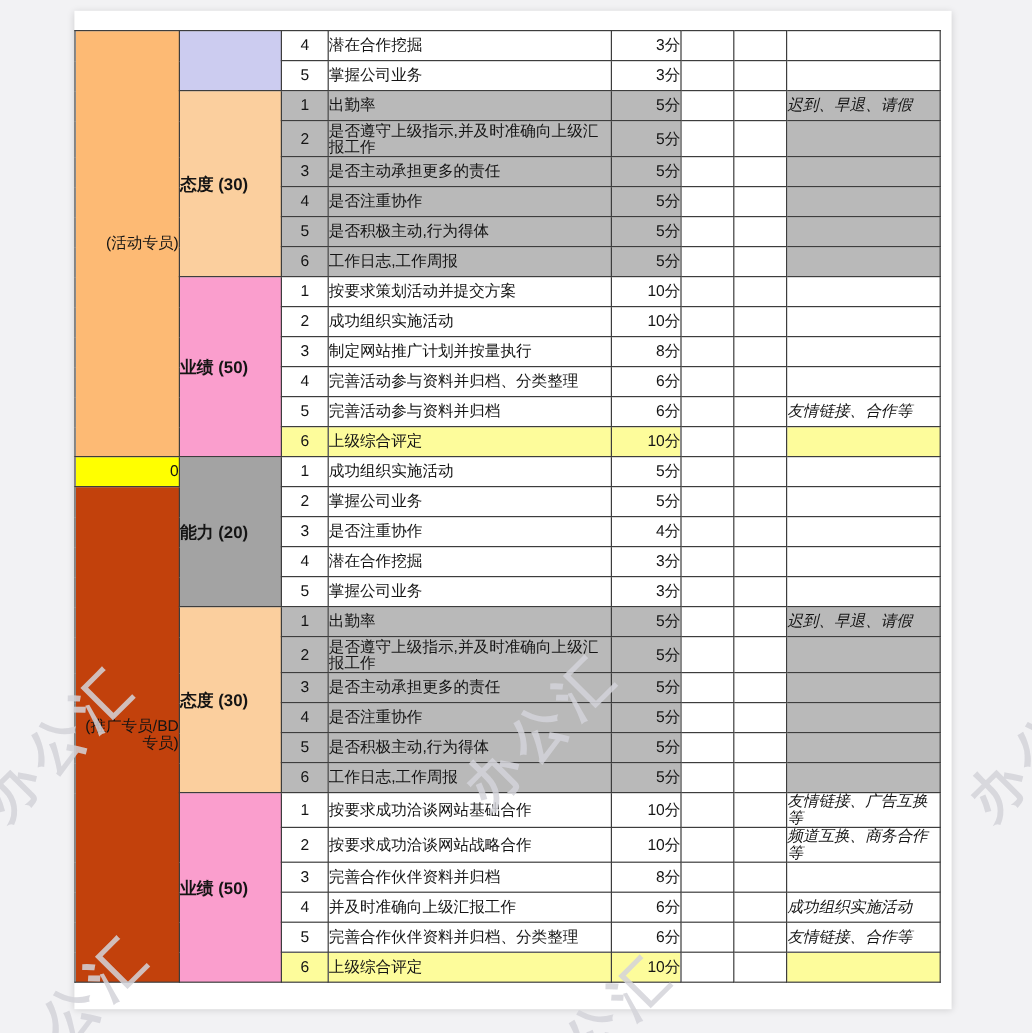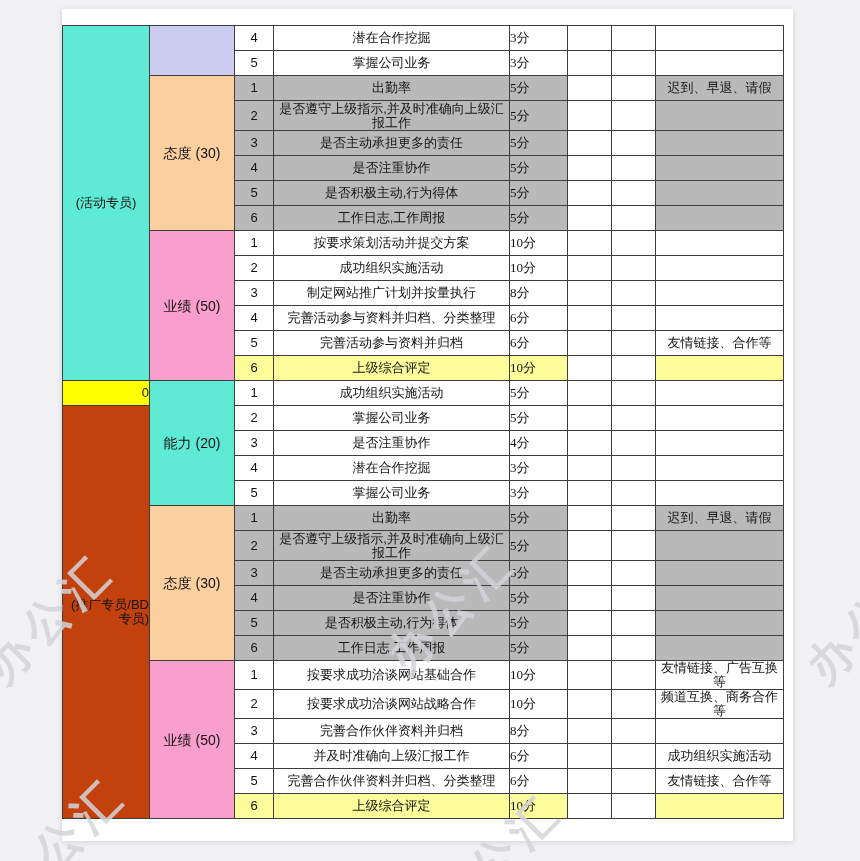--- a/index.html
+++ b/index.html
@@ -22,26 +22,26 @@
   table.sheet td{
     border:1px solid #3d3d3d;
     vertical-align:middle;
     padding:0;
     overflow:hidden;
     line-height:14px;
   }
   tr.r{height:25px;}
   tr.r.tall{height:30px;}
   .c-label{width:86px;font-size:13px;padding:0 4px;}
-  .c-cat{width:84px;text-align:center;font-weight:normal;font-size:14px;}
+  .c-cat{width:84px;text-align:left;font-weight:bold;font-size:14px;}
   .c-num{width:38px;text-align:center;}
-  .c-desc{width:235px;text-align:center;padding:0 3px 0 6px;}
-  .c-score{width:57px;text-align:left;font-family:Liberation Serif, serif;}
+  .c-desc{width:235px;text-align:left;padding:0 3px 0 6px;}
+  .c-score{width:57px;text-align:right;}
   .c-entry{width:43px;}
-  .c-remark{width:127px;text-align:center;padding-left:8px;}
+  .c-remark{width:127px;text-align:left;padding-left:8px;font-style:italic;}
   .shade-white{background:#ffffff;}
   .shade-gray{background:#b9b9b9;}
   .shade-yellow{background:#fdfc9b;}
   .wm{
     position:absolute;z-index:9;
     font-size:46px;letter-spacing:7px;
     color:#d4d4da;opacity:0.85;
     transform:rotate(-45deg);
     pointer-events:none;white-space:nowrap;
     font-weight:bold;
@@ -57,21 +57,21 @@
         <col style="width:84px">
         <col style="width:38px">
       <col style="width:235px">
         <col style="width:57px">
         <col style="width:43px">
       <col style="width:43px">
         <col style="width:127px">
     </colgroup>
     <tbody>
         <tr class="r">
-          <td class="c-label" rowspan="14" style="background: #5eead4; text-align: center;">(活动专员)</td>
+          <td class="c-label" rowspan="14" style="background: #fdba74; text-align: right;">(活动专员)</td>
           <td class="c-cat" rowspan="2" style="background: rgb(204, 204, 240);"></td>
           <td class="c-num shade-white">4</td>
           <td class="c-desc shade-white">潜在合作挖掘</td>
           <td class="c-score shade-white">3分</td>
           <td class="c-entry shade-white"></td>
           <td class="c-entry shade-white"></td>
           <td class="c-remark shade-white"></td>
         </tr>
         <tr class="r">
           <td class="c-num shade-white">5</td>
@@ -174,21 +174,21 @@
         <tr class="r">
           <td class="c-num shade-yellow">6</td>
           <td class="c-desc shade-yellow">上级综合评定</td>
           <td class="c-score shade-yellow">10分</td>
           <td class="c-entry shade-white"></td>
           <td class="c-entry shade-white"></td>
           <td class="c-remark shade-yellow"></td>
         </tr>
         <tr class="r">
           <td class="c-label" rowspan="1" style="background: rgb(255, 255, 0); text-align: right;">0</td>
-          <td class="c-cat" rowspan="5" style="background: #5eead4;">能力 (20)</td>
+          <td class="c-cat" rowspan="5" style="background: #a3a3a3;">能力 (20)</td>
           <td class="c-num shade-white">1</td>
           <td class="c-desc shade-white">成功组织实施活动</td>
           <td class="c-score shade-white">5分</td>
           <td class="c-entry shade-white"></td>
           <td class="c-entry shade-white"></td>
           <td class="c-remark shade-white"></td>
         </tr>
         <tr class="r">
           <td class="c-label" rowspan="16" style="background: #c2410c; text-align: right;">(推广专员/BD专员)</td>
           <td class="c-num shade-white">2</td>

